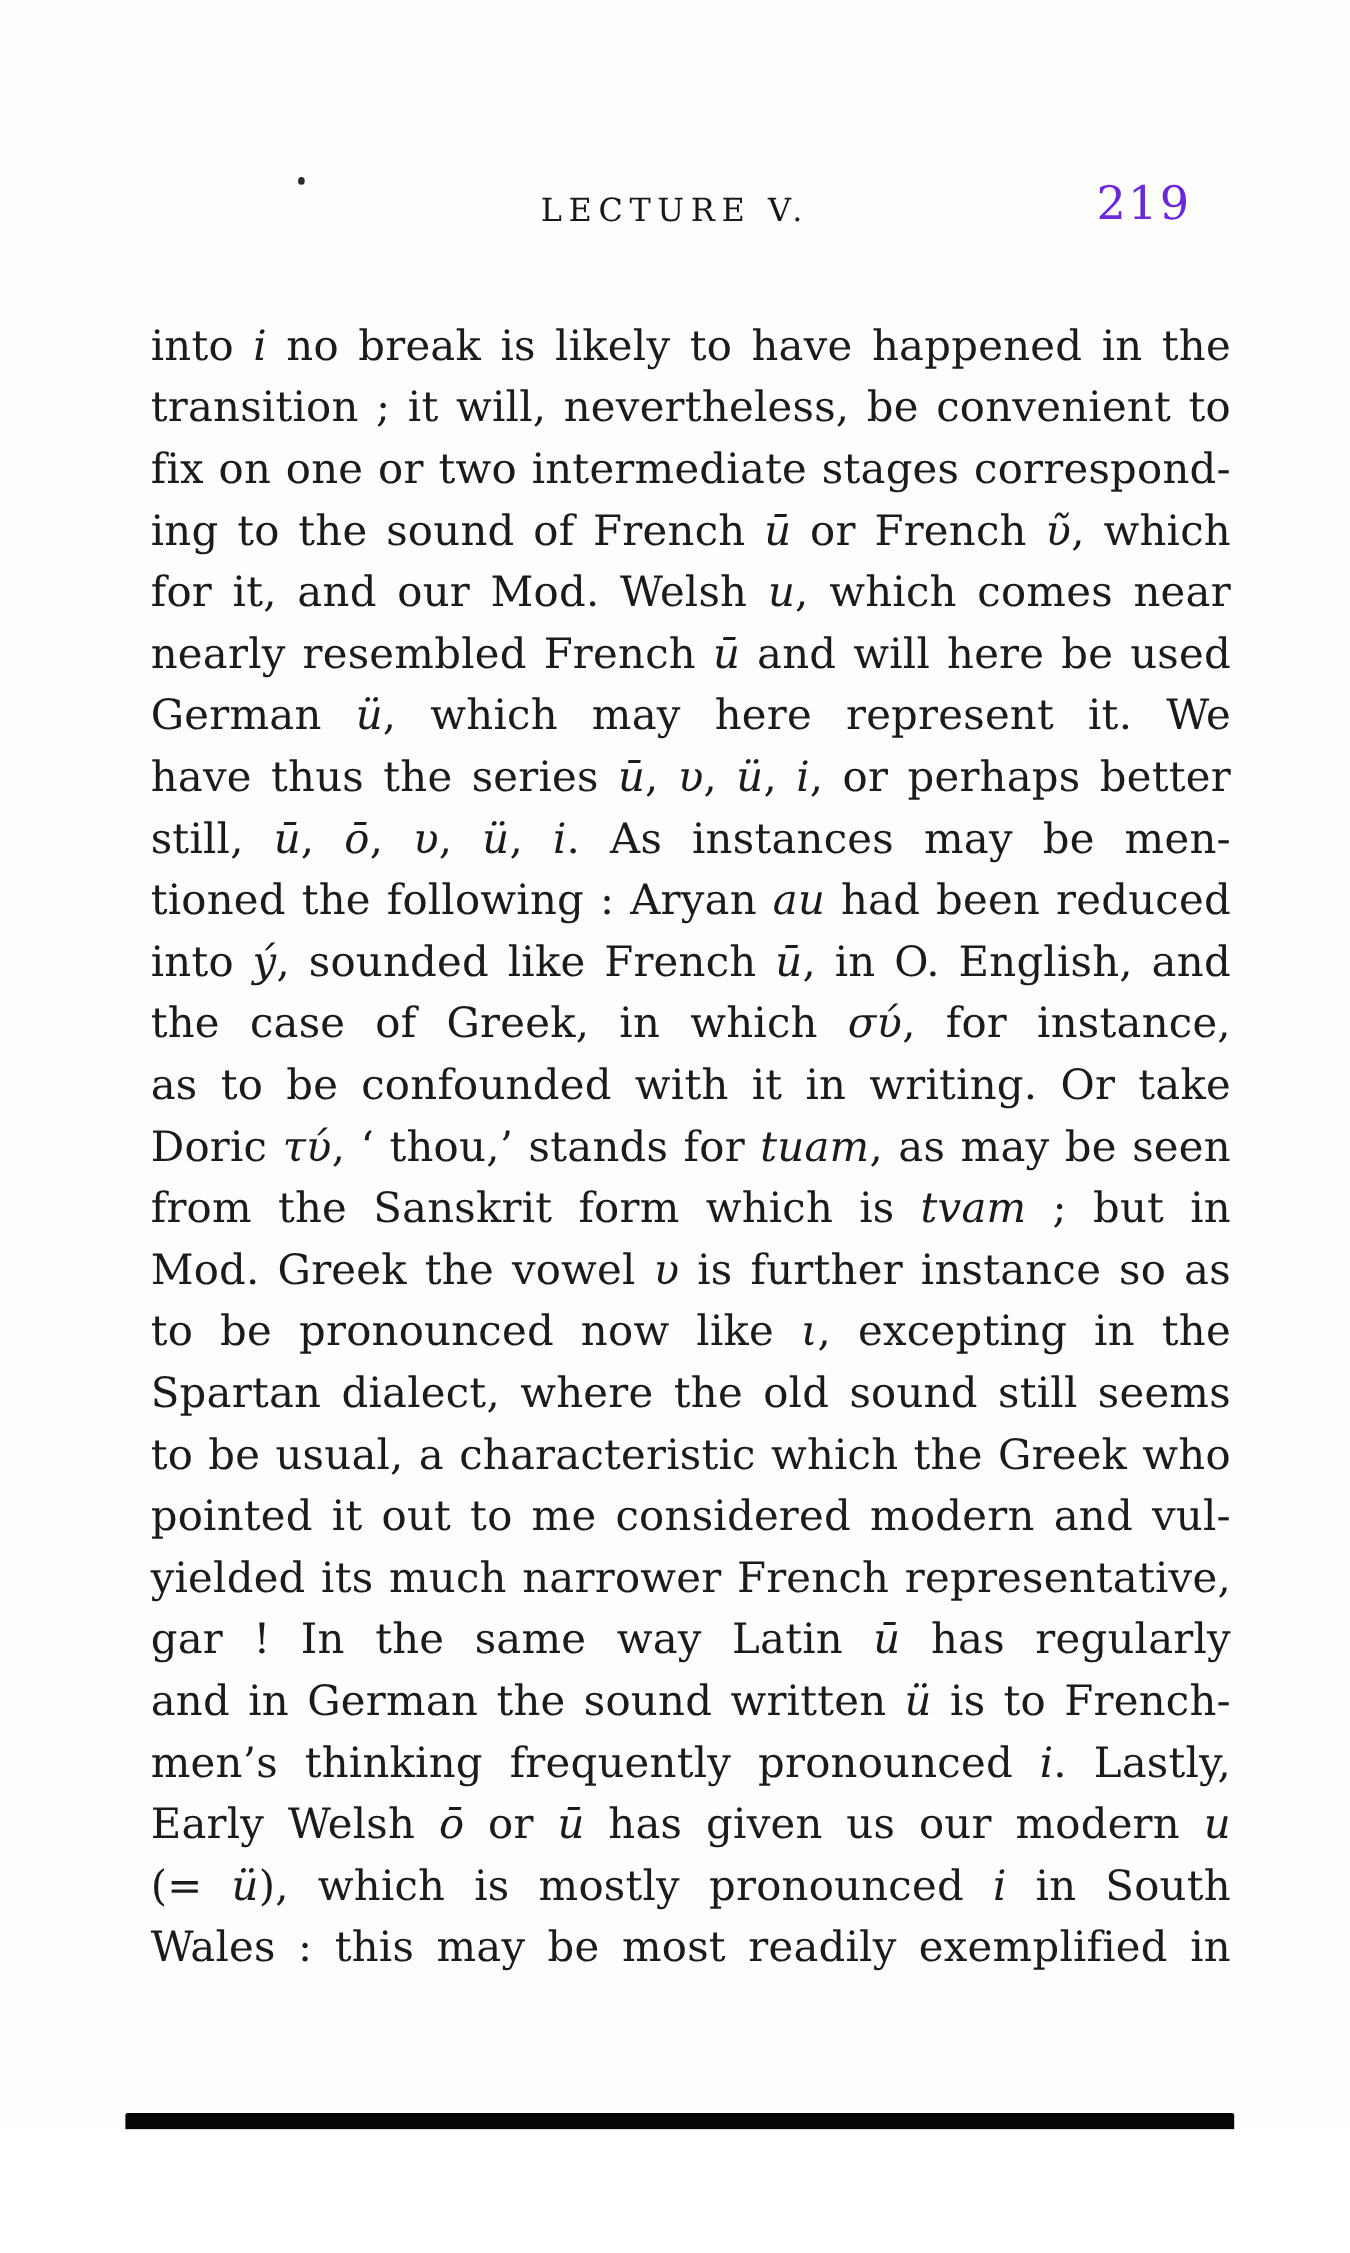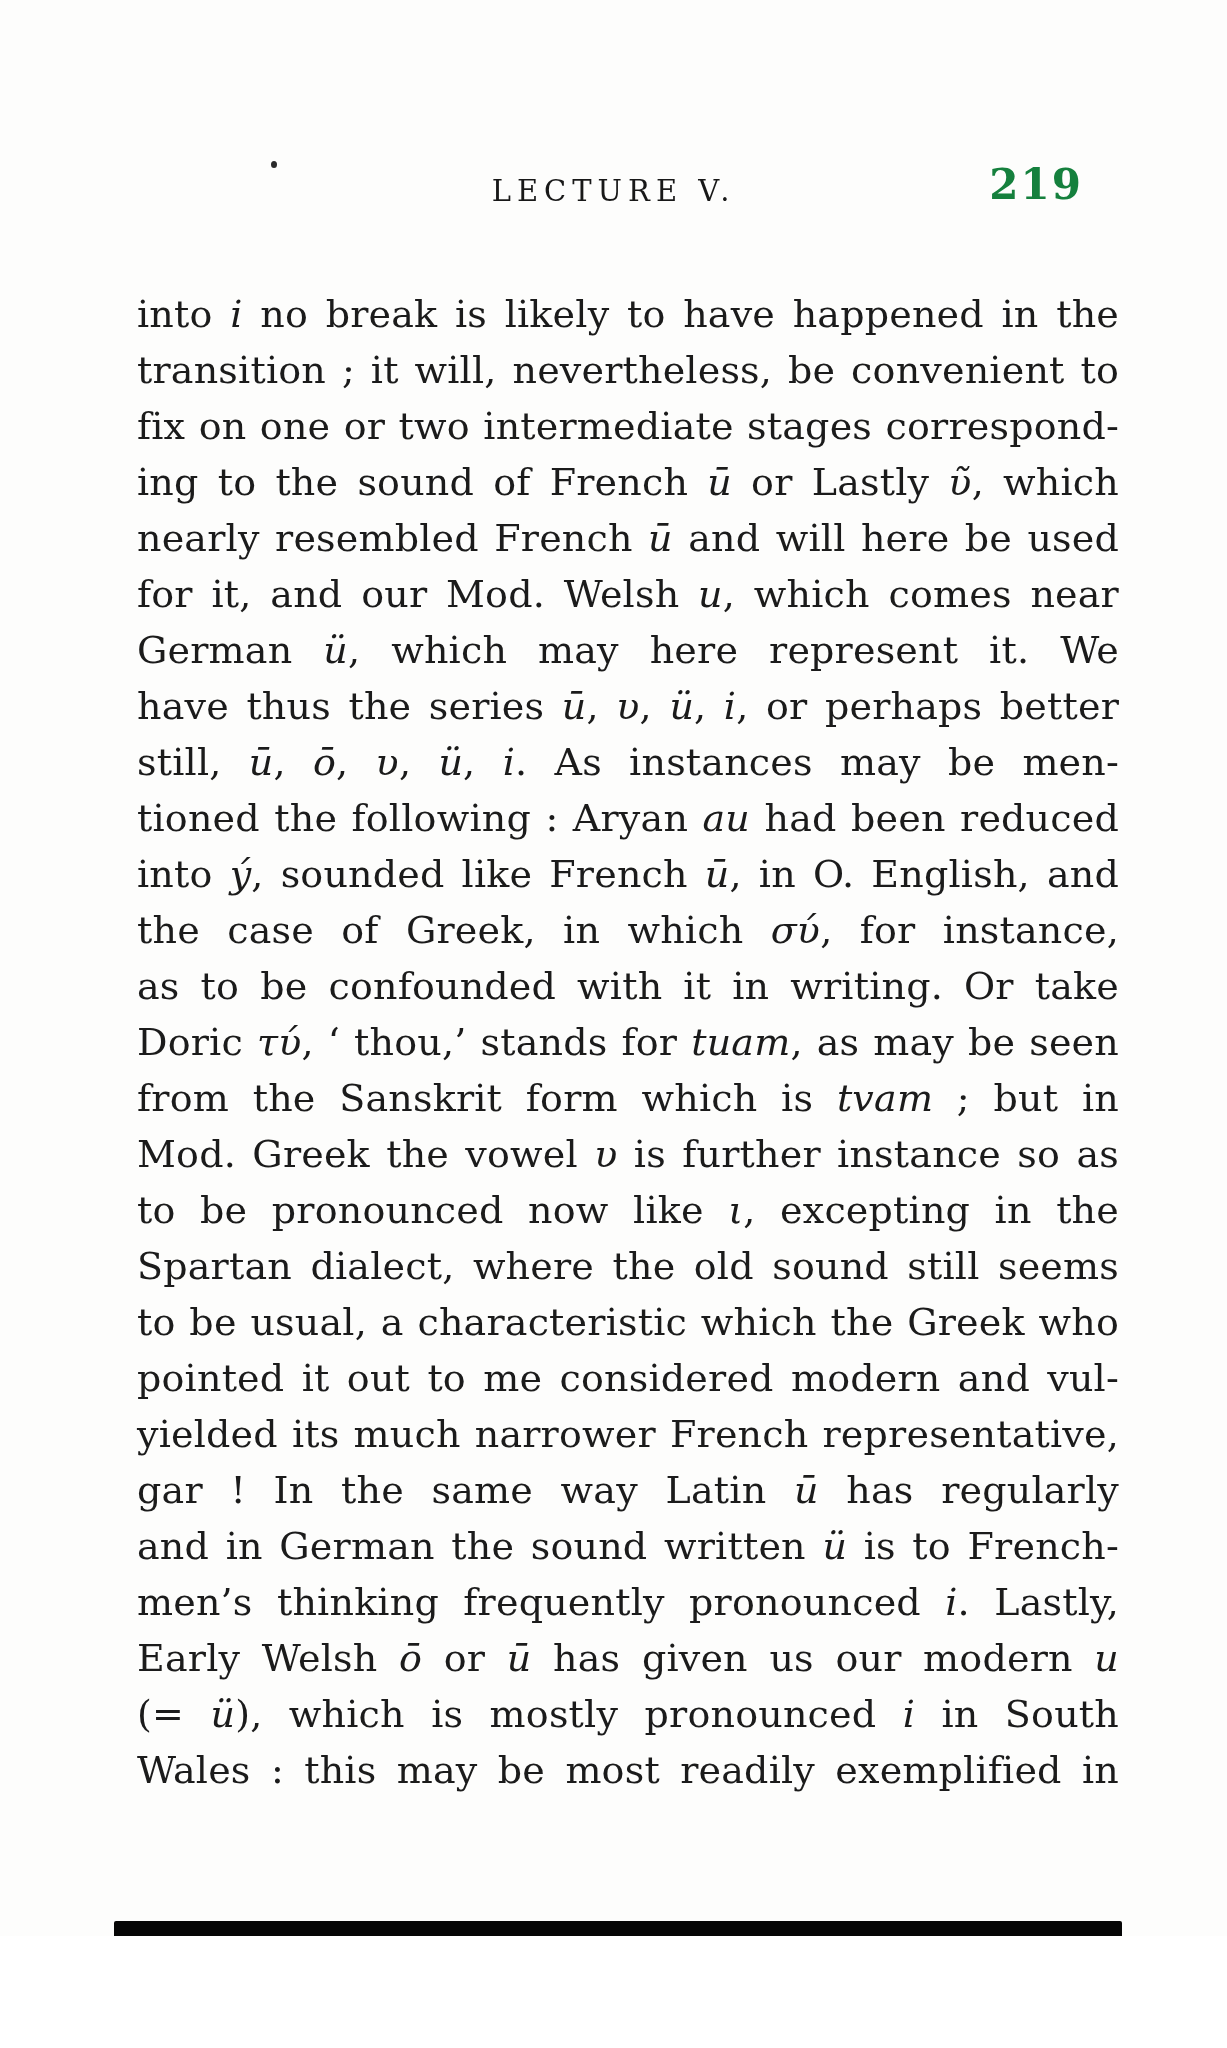--- a/index.html
+++ b/index.html
@@ -22,22 +22,21 @@
     letter-spacing: 6px;
     color: #181818;
     white-space: pre;
   }
   .page-number {
     position: absolute;
     top: 160px;
     right: 144px;
     font-size: 42px;
     letter-spacing: 2px;
-    color: #15803d;
-    font-weight: bold;
+    color: #6d28d9;
   }
   .body-text {
     position: absolute;
     left: 113px;
     top: 286px;
     width: 982px;
     margin-left: 24px;
   }
   .line {
     margin: 0;
@@ -74,23 +73,23 @@
 <body>
 
 <div class="page">
   <div class="running-title">LECTURE V.</div>
   <div class="page-number">219</div>
   <div class="speck"></div>
   <div class="body-text">
       <p class="line"><span>into </span><span class="it">i</span><span> no break is likely to have happened in the</span></p>
       <p class="line"><span>transition ; it will, nevertheless, be convenient to</span></p>
       <p class="line"><span>fix on one or two intermediate stages correspond-</span></p>
-      <p class="line"><span>ing to the sound of French </span><span class="it">ū</span><span> or Lastly </span><span class="it">ῦ</span><span>, which</span></p>
+      <p class="line"><span>ing to the sound of French </span><span class="it">ū</span><span> or French </span><span class="it">ῦ</span><span>, which</span></p>
+      <p class="line"><span>for it, and our Mod. Welsh </span><span class="it">u</span><span>, which comes near</span></p>
       <p class="line"><span>nearly resembled French </span><span class="it">ū</span><span> and will here be used</span></p>
-      <p class="line"><span>for it, and our Mod. Welsh </span><span class="it">u</span><span>, which comes near</span></p>
       <p class="line"><span>German </span><span class="it">ü</span><span>, which may here represent it. We</span></p>
       <p class="line"><span>have thus the series </span><span class="it">ū</span><span>, </span><span class="it">υ</span><span>, </span><span class="it">ü</span><span>, </span><span class="it">i</span><span>, or perhaps better</span></p>
       <p class="line"><span>still, </span><span class="it">ū</span><span>, </span><span class="it">ō</span><span>, </span><span class="it">υ</span><span>, </span><span class="it">ü</span><span>, </span><span class="it">i</span><span>. As instances may be men-</span></p>
       <p class="line"><span>tioned the following : Aryan </span><span class="it">au</span><span> had been reduced</span></p>
       <p class="line"><span>into </span><span class="it">ý</span><span>, sounded like French </span><span class="it">ū</span><span>, in O. English, and</span></p>
       <p class="line"><span>the case of Greek, in which </span><span class="it">σύ</span><span>, for instance,</span></p>
       <p class="line"><span>as to be confounded with it in writing. Or take</span></p>
       <p class="line"><span>Doric </span><span class="it">τύ</span><span>, ‘ thou,’ stands for </span><span class="it">tuam</span><span>, as may be seen</span></p>
       <p class="line"><span>from the Sanskrit form which is </span><span class="it">tvam</span><span> ; but in</span></p>
       <p class="line"><span>Mod. Greek the vowel </span><span class="it">υ</span><span> is further instance so as</span></p>

